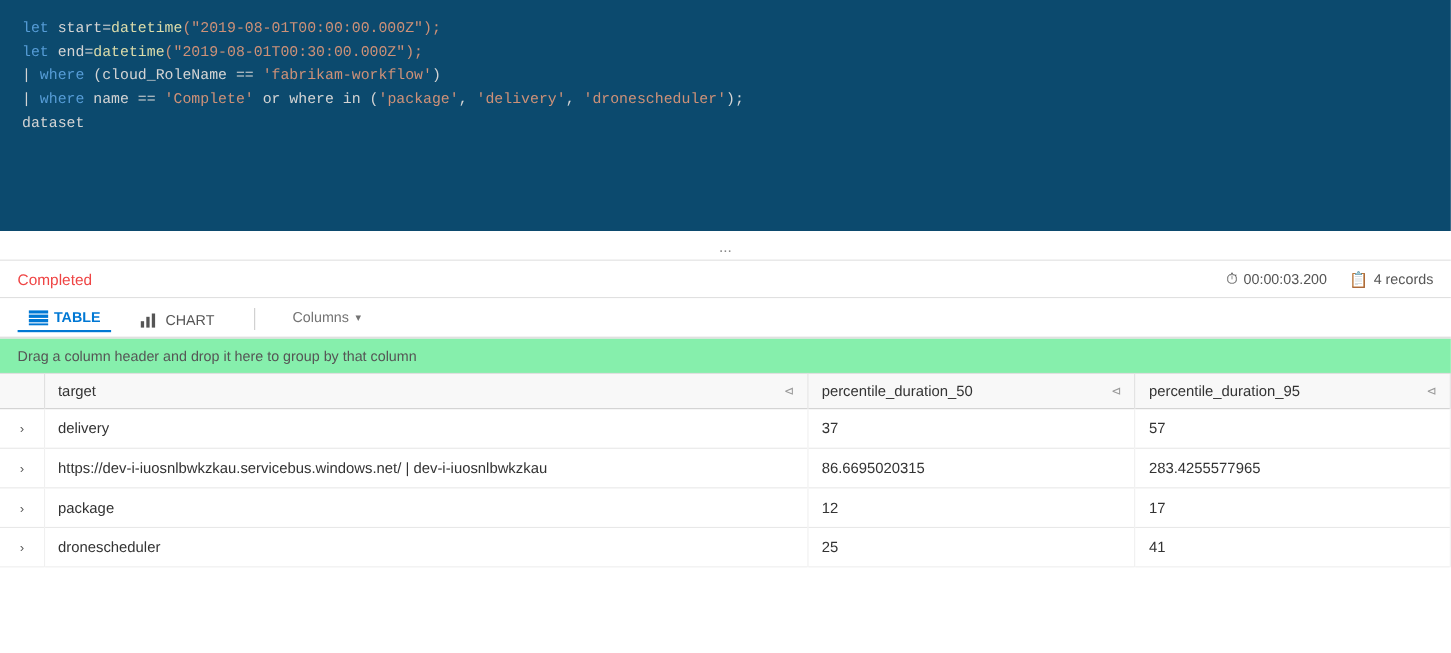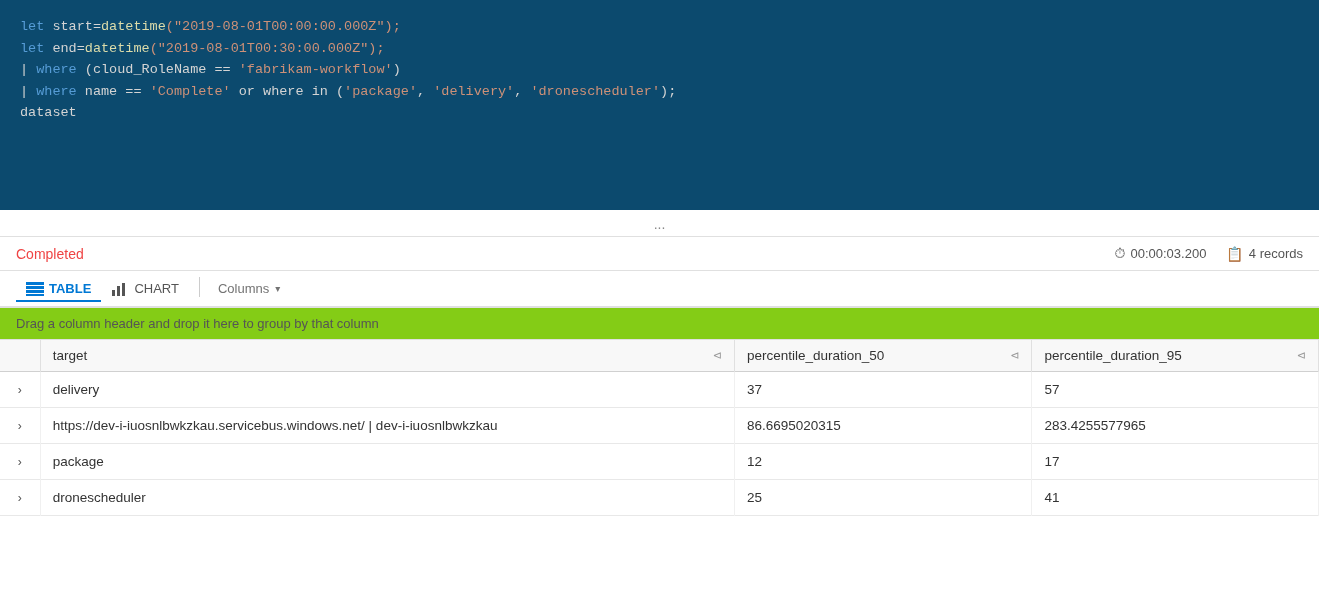--- a/index.html
+++ b/index.html
@@ -50,24 +50,24 @@
       font-size: 13px;
     }
     .results-meta .meta-item {
       display: flex;
       align-items: center;
       gap: 5px;
     }
 
     .toolbar {
       display: flex;
-      align-items: flex-start;
+      align-items: flex-end;
       padding: 6px 16px;
       border-bottom: 2px solid #e0e0e0;
-      gap: 0;
+      gap: 16px;
     }
     .tab-btn {
       display: flex;
       align-items: center;
       gap: 5px;
       padding: 4px 10px;
       font-size: 13px;
       color: #0078d4;
       background: none;
       border: none;
@@ -93,21 +93,21 @@
       gap: 4px;
       padding: 4px 8px;
       font-size: 13px;
       color: #737373;
       background: none;
       border: none;
       cursor: pointer;
     }
 
     .group-hint {
-      background: #84cc16;
+      background: #86efac;
       padding: 8px 16px;
       font-size: 13px;
       color: #555;
       border-bottom: 1px solid #e0e0e0;
     }
 
     .data-table {
       width: 100%;
       border-collapse: collapse;
       font-size: 13.5px;

